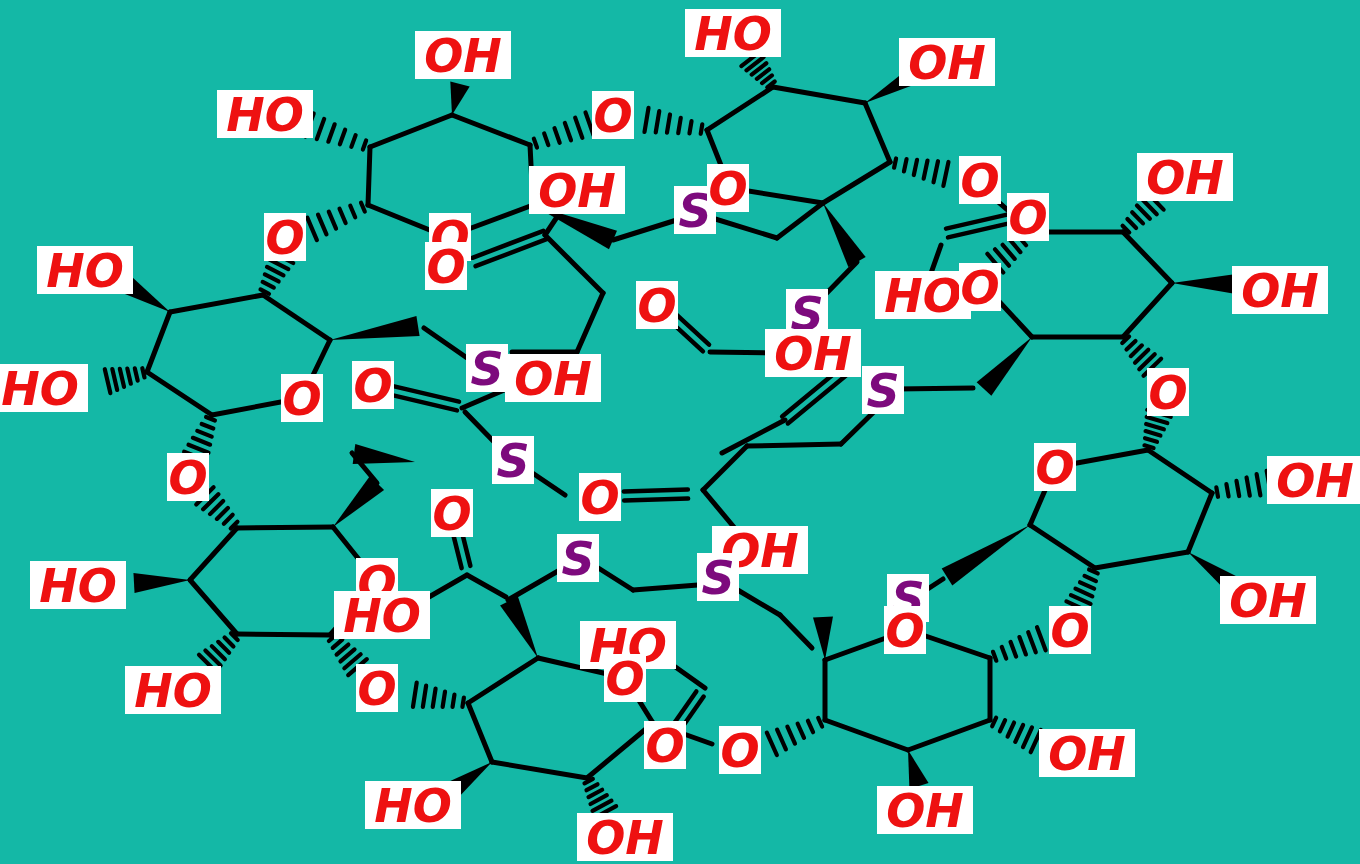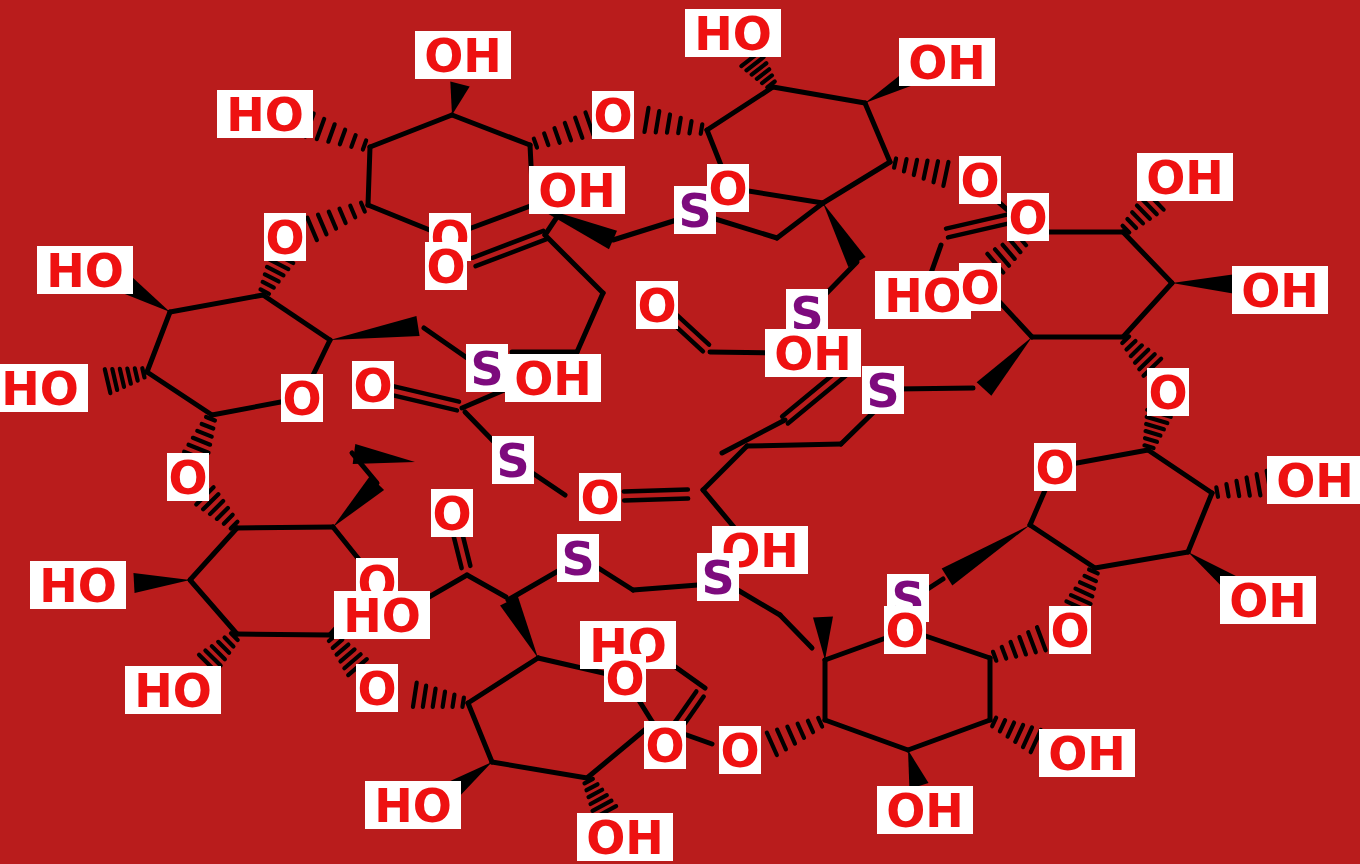--- a/index.html
+++ b/index.html
@@ -1,16 +1,16 @@
 <!DOCTYPE html>
 <html><head>
 <meta charset="utf-8">
 <style>
   html,body{margin:0;padding:0;background:#ffffff;}
-  #stage{position:relative;width:1360px;height:864px;background:#b91c1c;overflow:hidden;}
+  #stage{position:relative;width:1360px;height:864px;background:#14b8a6;overflow:hidden;font-style:italic;}
   svg text{font-family:"DejaVu Sans","Liberation Sans",sans-serif;font-weight:bold;}
 </style>
 </head>
 <body>
 
 <div id="stage">
   <svg id="mol" xmlns="http://www.w3.org/2000/svg" width="1360" height="864" viewBox="0 0 1360 864">
       <g>
         <line x1="370" y1="147" x2="452" y2="115" stroke="#000000" stroke-width="5" stroke-linecap="round"></line>
         <line x1="452" y1="115" x2="530" y2="145" stroke="#000000" stroke-width="5" stroke-linecap="round"></line>

